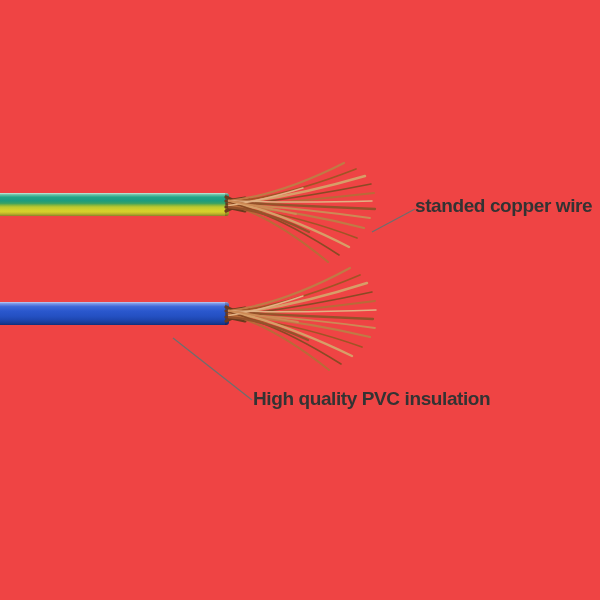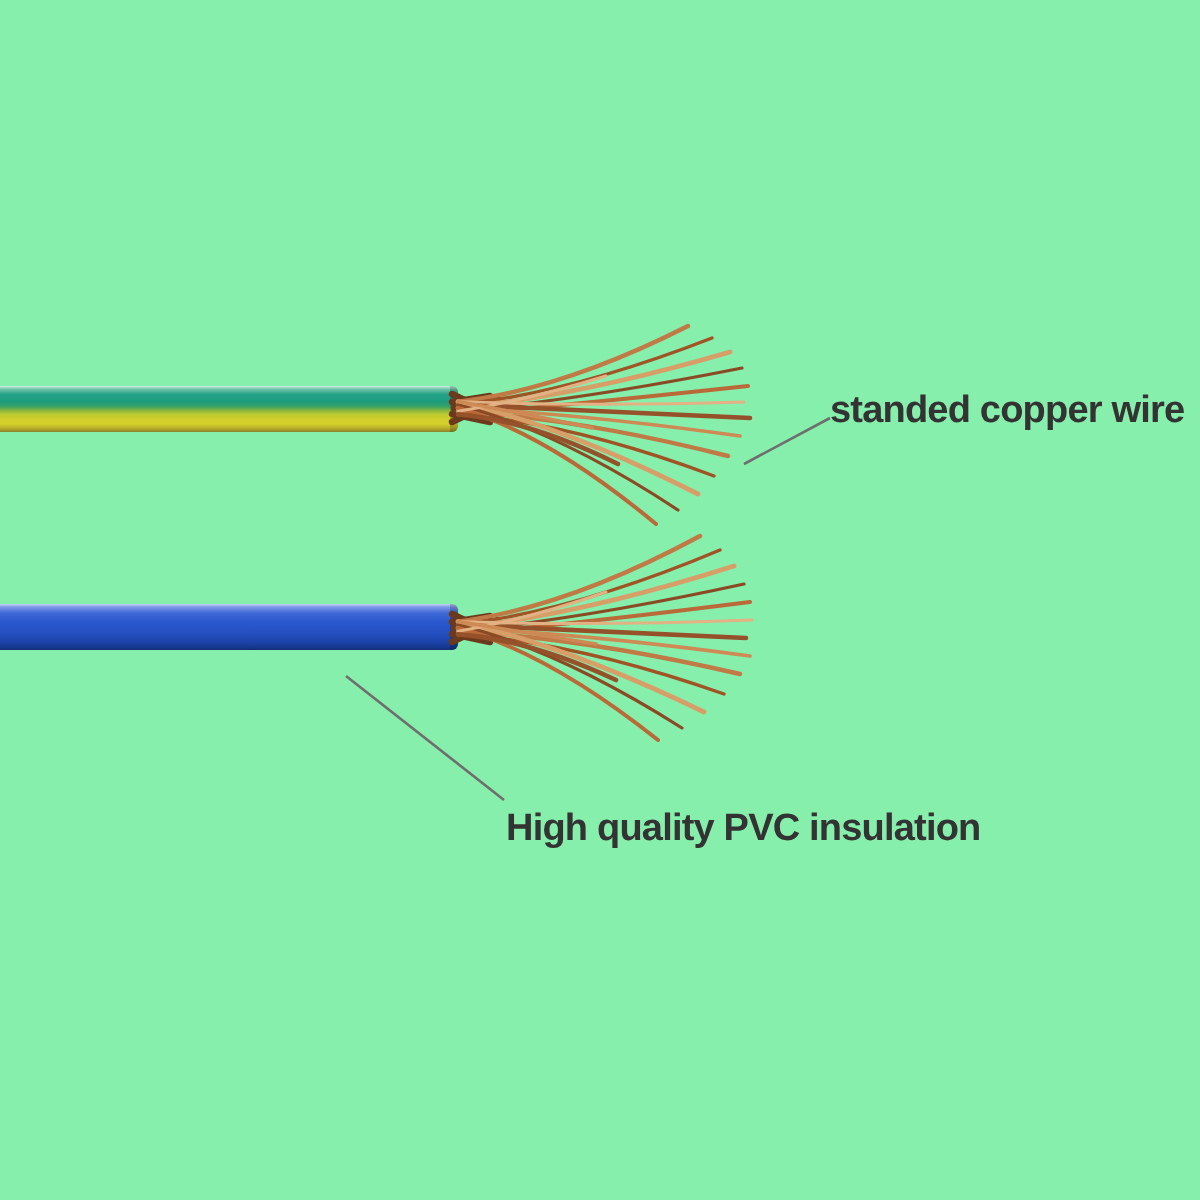--- a/index.html
+++ b/index.html
@@ -4,21 +4,21 @@
 <style>
   html, body {
     margin: 0;
     padding: 0;
     background: #ffffff;
   }
   .stage {
     position: relative;
     width: 600px;
     height: 600px;
-    background: #86efac;
+    background: #ef4444;
     overflow: hidden;
     font-family: "Liberation Sans", sans-serif;
   }
   .wire {
     position: absolute;
     left: 0;
     width: 229px;
     height: 23px;
     border-radius: 0 3px 3px 0;
   }
@@ -75,21 +75,20 @@
     white-space: nowrap;
     line-height: 22px;
   }
   .label-copper {
     left: 415px;
     top: 195px;
   }
   .label-insulation {
     left: 253px;
     top: 388px;
-    margin-top: 16px;
   }
 </style>
 </head>
 <body>
 
 <div class="stage">
 
   <div class="wire wire-earth"></div>
 
   <div class="wire wire-blue"></div>

